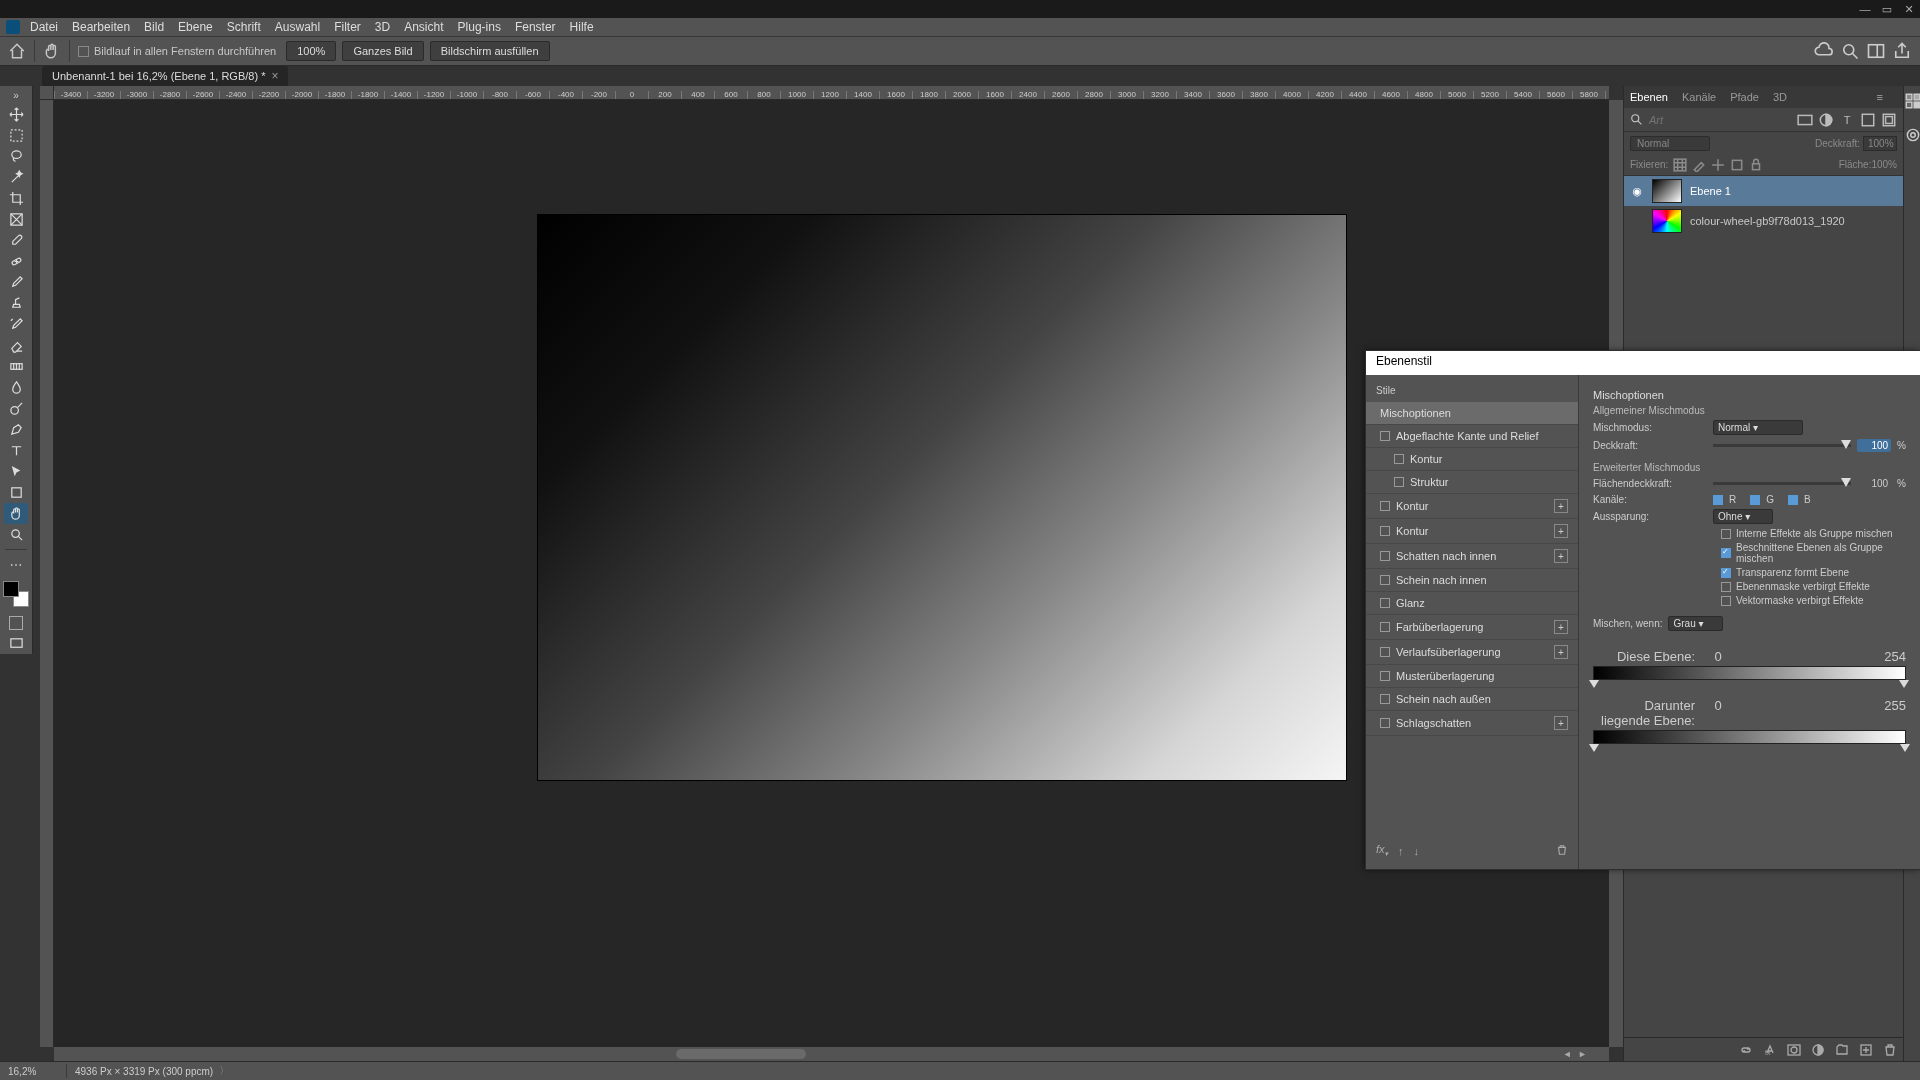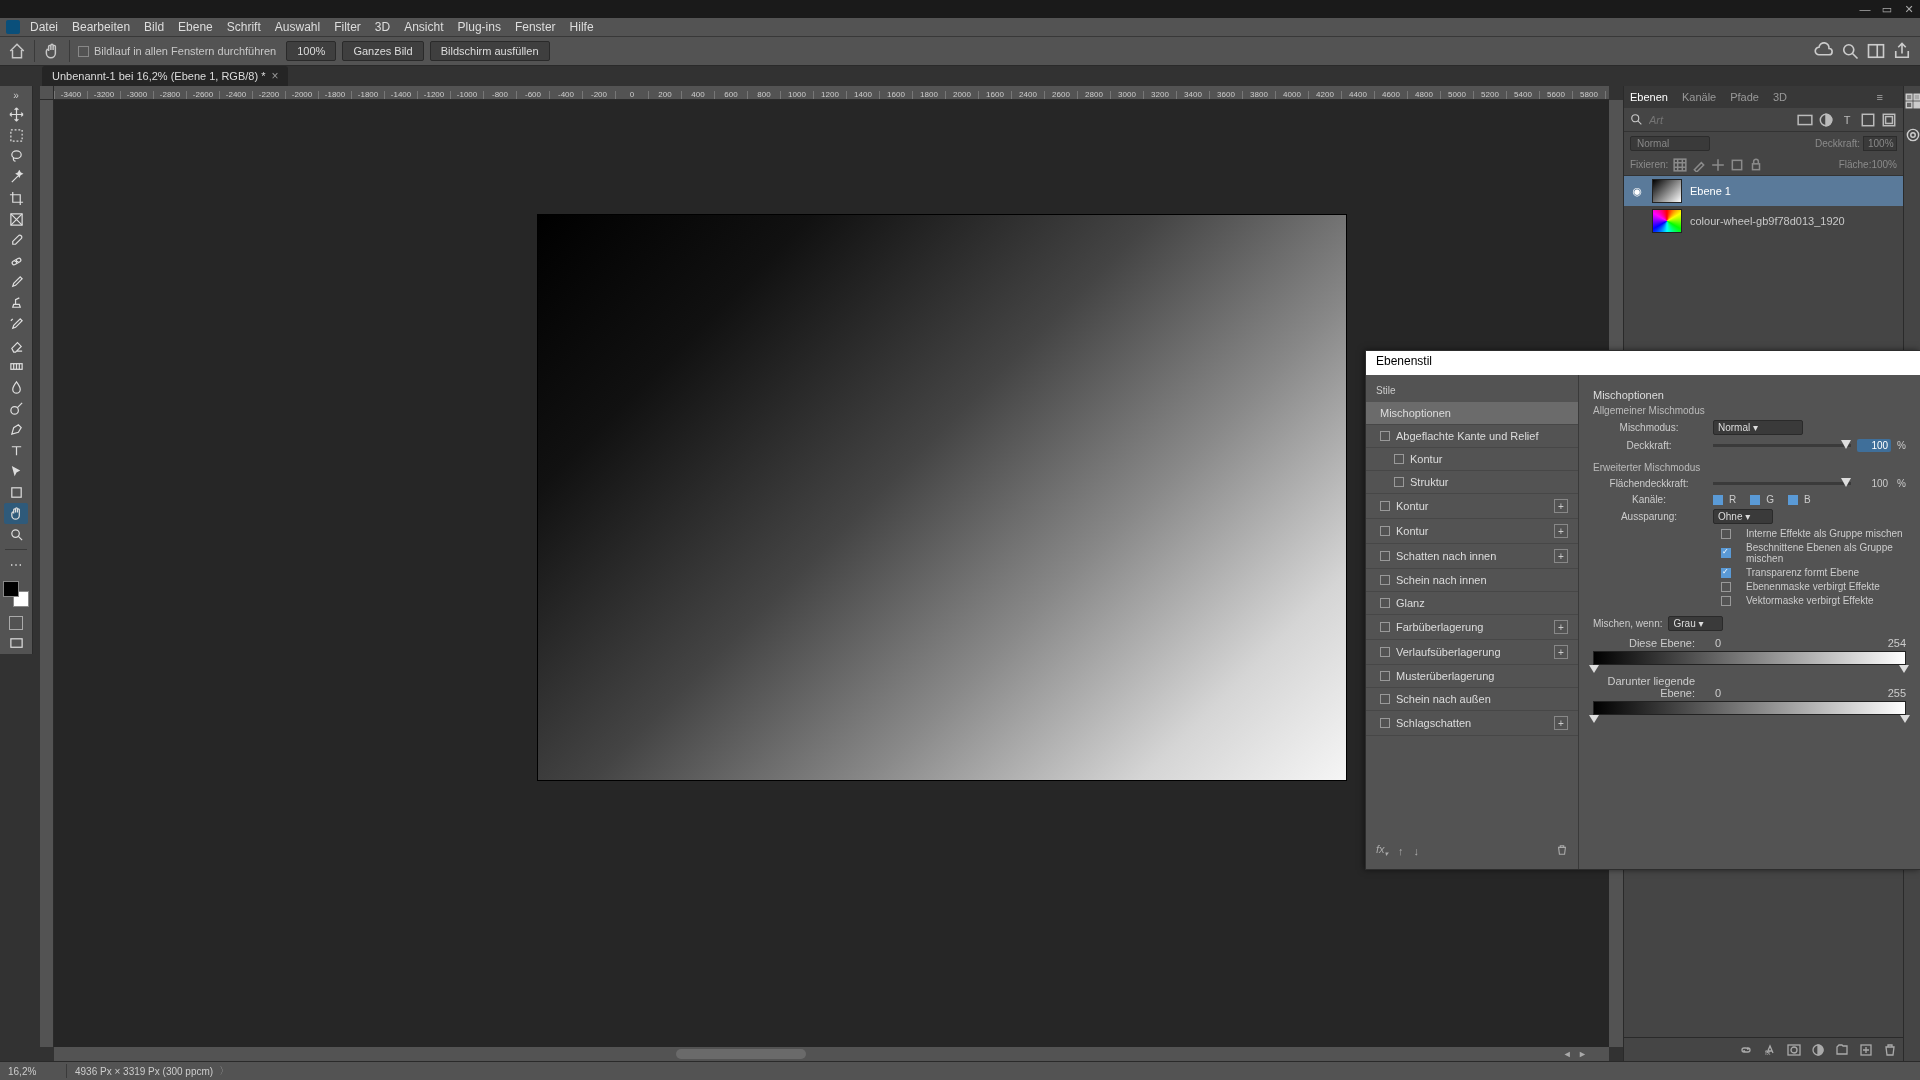--- a/index.html
+++ b/index.html
@@ -100,35 +100,35 @@
 .dlg .dleft .item.active { background:#6b6b6b; }
 .dlg .dleft .item .cb { width:10px; height:10px; border:1px solid #999; margin-right:6px; flex-shrink:0; }
 .dlg .dleft .item.indent { padding-left:28px; }
 .dlg .dleft .item .plus { margin-left:auto; width:14px; height:14px; border:1px solid #888; font-size:10px; display:flex; align-items:center; justify-content:center; color:#ccc; }
 .dlg .dleft .footer { margin-top:auto; height:28px; display:flex; align-items:center; padding:0 10px; gap:10px; color:#aaa; }
 .dlg .dleft .footer .trash { margin-left:auto; }
 .dlg .dright { flex:1; padding:8px 14px; overflow:hidden; }
 .dlg .dright .sect { font-size:11px; color:#ddd; margin:6px 0 4px; }
 .dlg .dright .sub { font-size:10px; color:#bbb; margin:4px 0; }
 .dlg .row { display:flex; align-items:center; font-size:10px; color:#ccc; margin:4px 0; }
-.dlg .row .lbl { width:120px; text-align:center; padding-right:8px; }
+.dlg .row .lbl { width:120px; text-align:left; padding-right:8px; }
 .dlg .row .ctrl { flex:1; display:flex; align-items:center; gap:6px; }
 .dlg .row select,.dlg .row .fake-sel { background:#3a3a3a; border:1px solid #2a2a2a; color:#ddd; font-size:10px; padding:1px 4px; border-radius:2px; width:90px; }
 .dlg .row .slider { flex:1; height:3px; background:#3a3a3a; position:relative; }
 .dlg .row .slider .knob { position:absolute; right:0; top:-4px; width:0; height:0; border-left:5px solid transparent; border-right:5px solid transparent; border-top:9px solid #ddd; }
 .dlg .row .numbox { width:34px; background:#3f6f9a; color:#fff; font-size:10px; text-align:right; padding:1px 3px; border-radius:2px; }
 .dlg .row .numtxt { font-size:10px; color:#ccc; }
 .dlg .row .num-plain { width:34px; text-align:right; padding:1px 3px; }
-.dlg .chkline { display:flex; align-items:center; font-size:10px; color:#ccc; margin:3px 0 3px 128px; gap:15px;}
+.dlg .chkline { display:flex; align-items:center; font-size:10px; color:#ccc; margin:3px 0 3px 128px; gap:5px;}
 .dlg .chkline .cb { width:10px; height:10px; border:1px solid #999; flex-shrink:0; }
 .dlg .chkline .cb.on { background:#5a9ad6; border-color:#5a9ad6; position:relative;}
 .dlg .chkline .cb.on::after { content:"✓"; color:#fff; font-size:8px; position:absolute; left:0; top:-2px;}
 .dlg .rgb { display:flex; align-items:center; gap:4px; }
 .dlg .blend-if { margin-top:10px; }
-.dlg .bi-row { display:flex; align-items:flex-end; font-size:11px; color:#ccc; margin-top:6px; }
+.dlg .bi-row { display:flex; align-items:flex-start; font-size:13px; color:#ccc; margin-top:18px; }
 .dlg .bi-row .n1 { width:110px; text-align:right; padding-right:8px; }
 .dlg .bi-row .n2 { width:30px; text-align:center;}
 .dlg .bi-row .n3 { margin-left:auto; width:30px; text-align:right;}
 .dlg .bi-slider { height:14px; background:linear-gradient(90deg,#000,#fff); margin:2px 0 10px 0; position:relative; border:1px solid #222; }
 .dlg .bi-slider .tri-l { position:absolute; left:-5px; bottom:-9px; width:0;height:0; border-left:5px solid transparent;border-right:5px solid transparent;border-top:8px solid #ddd;}
 .dlg .bi-slider .tri-r { position:absolute; bottom:-9px; width:0;height:0; border-left:5px solid transparent;border-right:5px solid transparent;border-top:8px solid #ddd;}
 
 
 .status { position:absolute; left:0; right:0; bottom:0; height:19px; background:#535353; border-top:1px solid #2a2a2a; display:flex; align-items:center; padding:0 8px; font-size:10px; color:#ccc; }
 .status .zoom { width:50px; }

